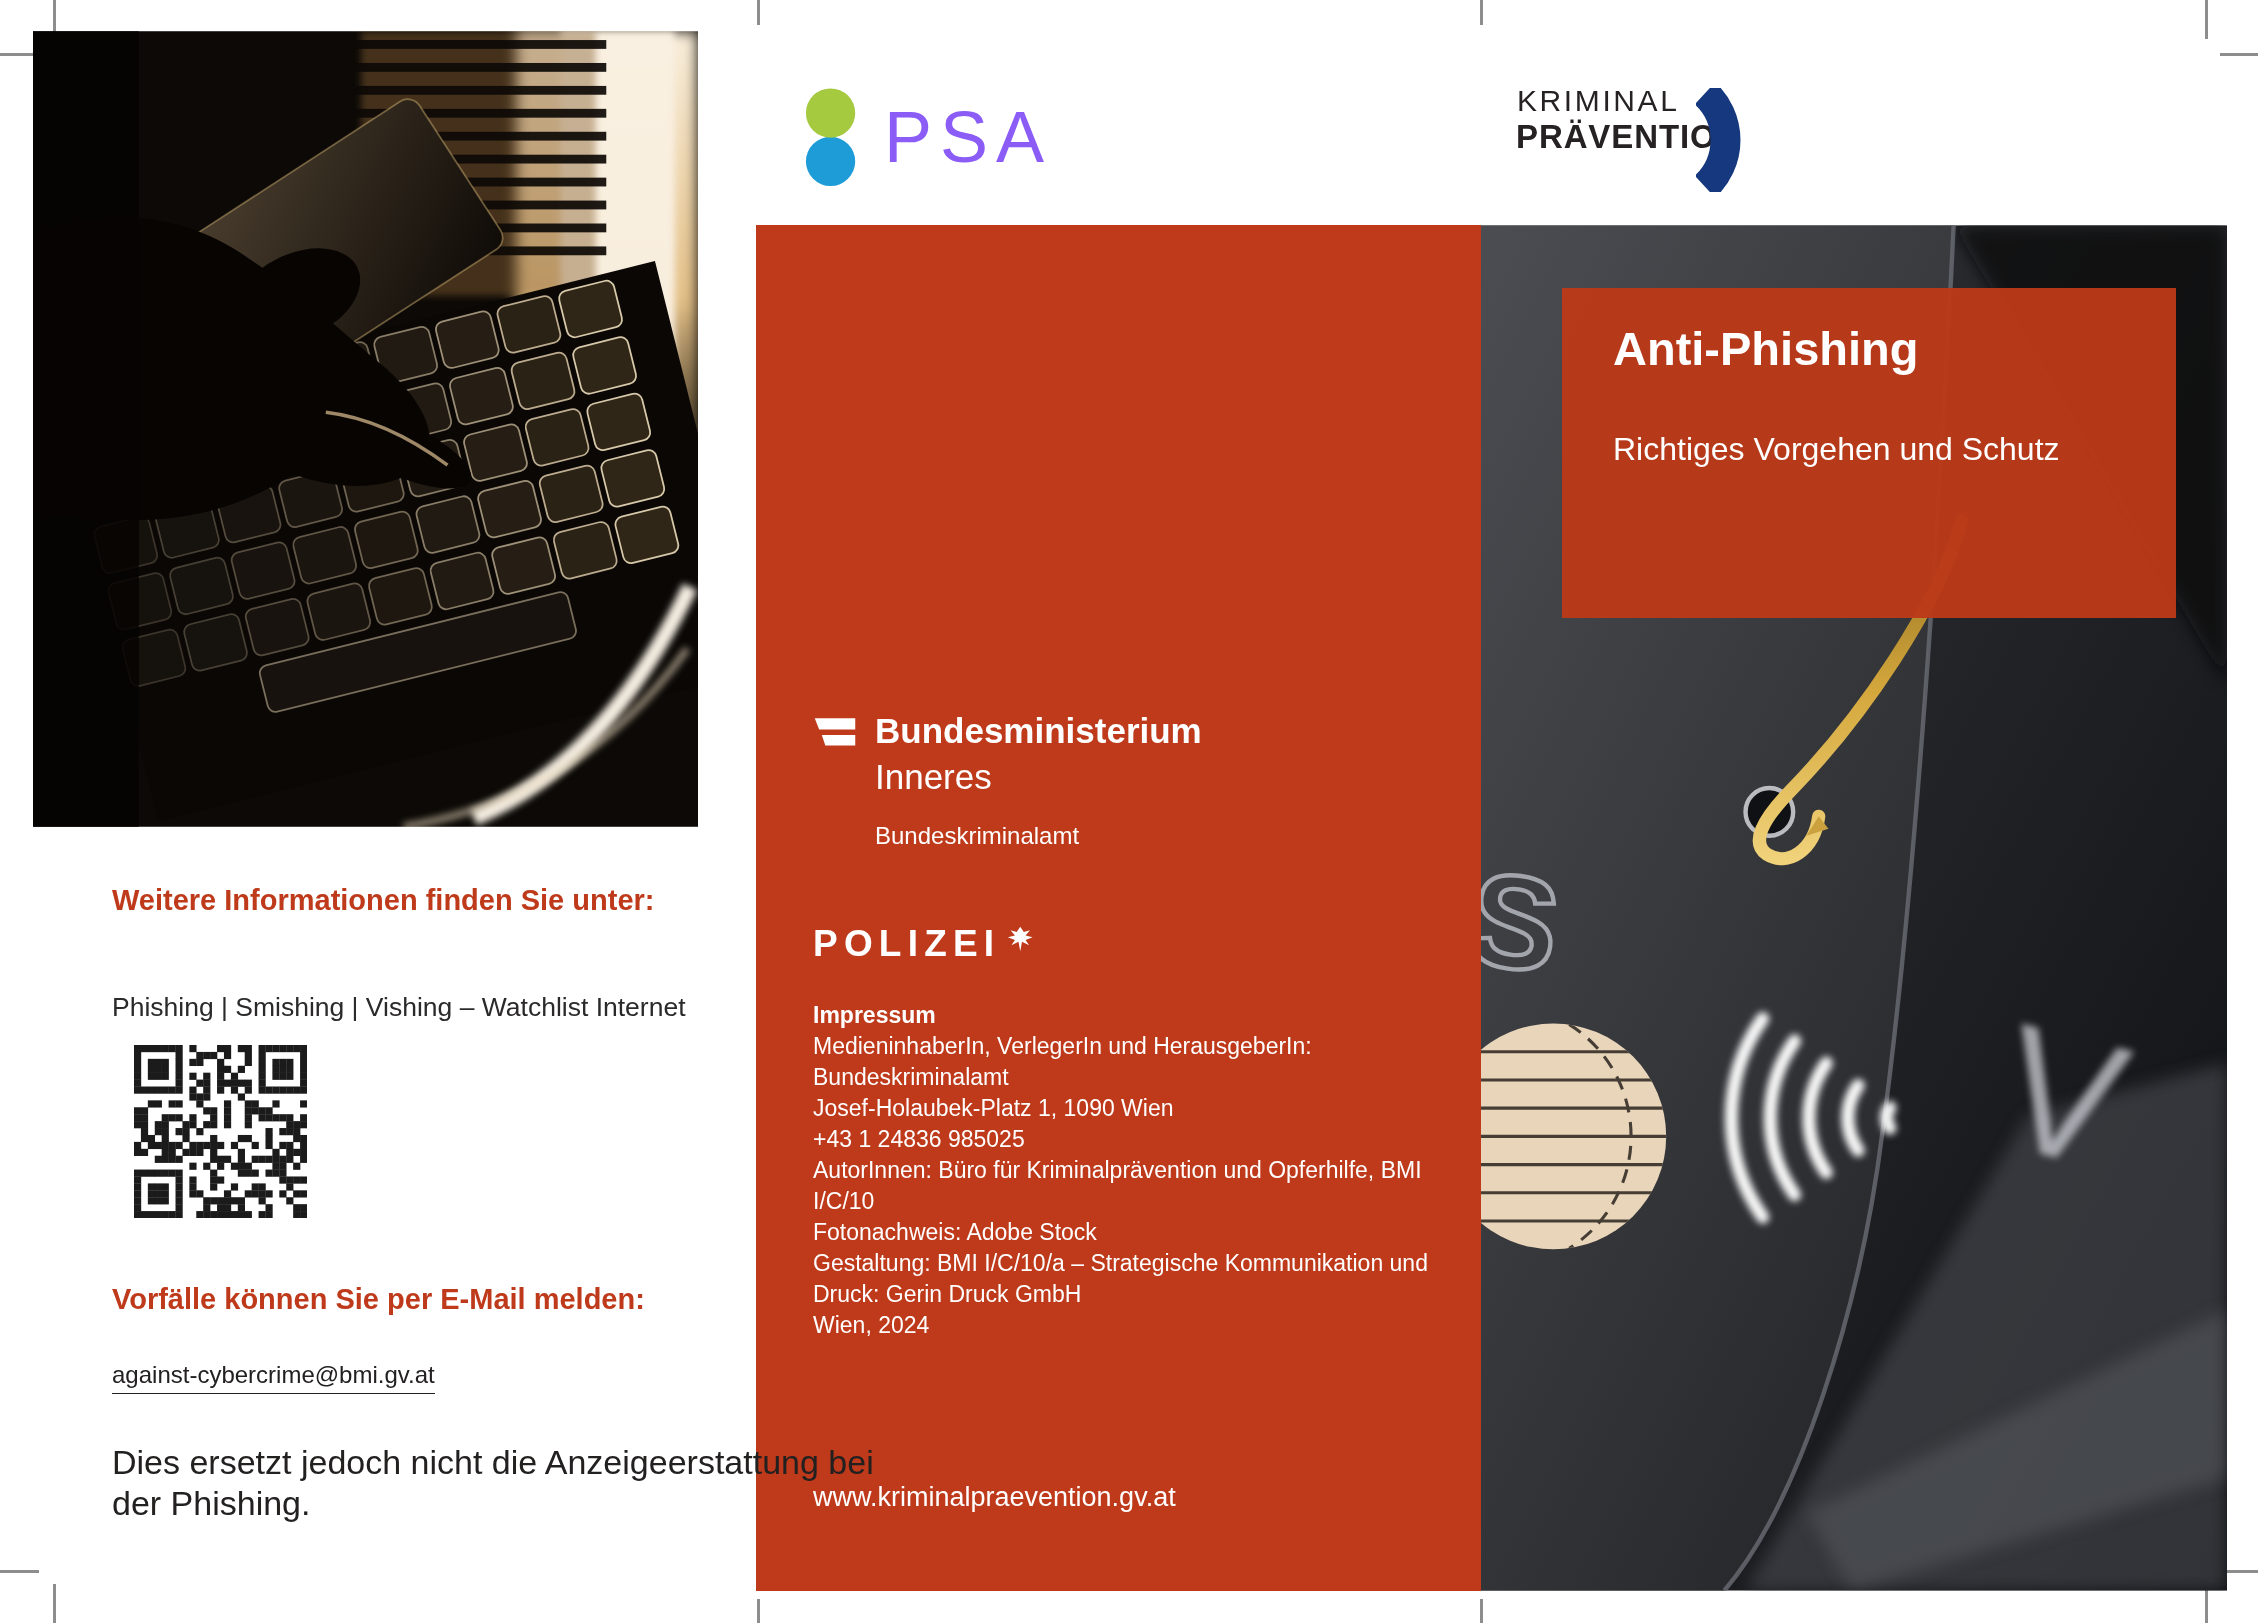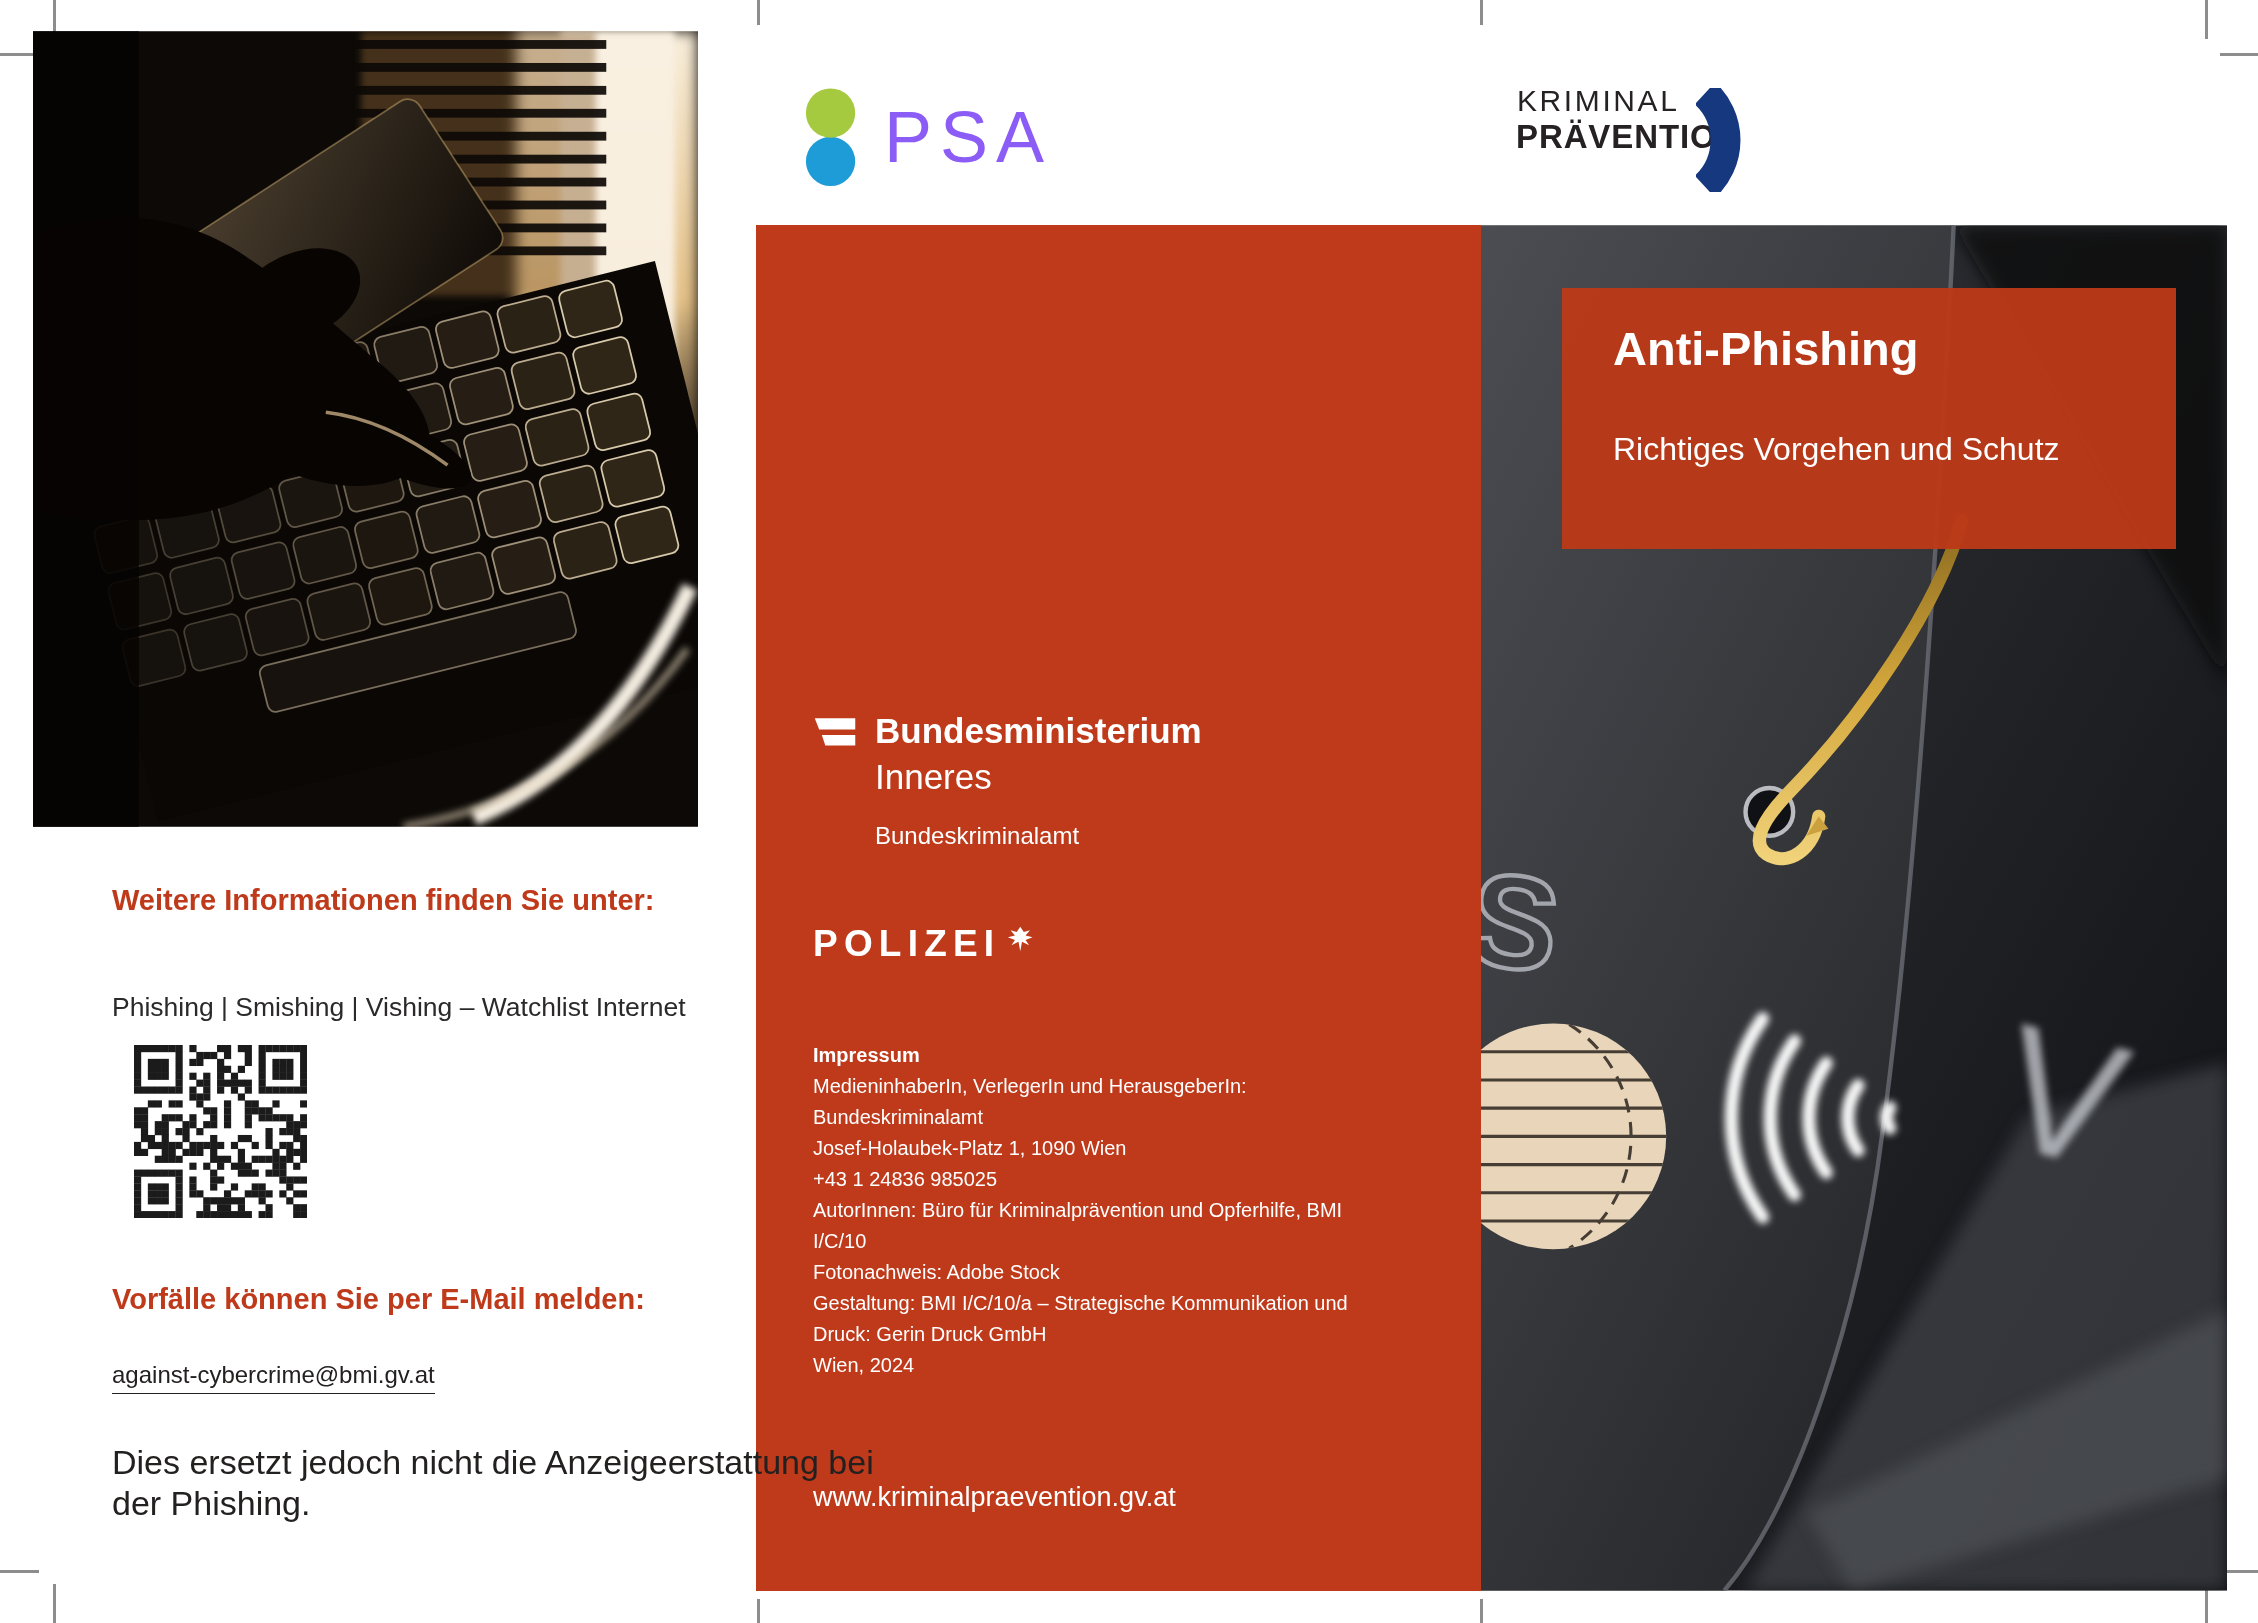--- a/index.html
+++ b/index.html
@@ -35,26 +35,26 @@
   #note-text{left:112px;top:1442px;font-size:34px;line-height:41px;color:#232020;}
 
   
   .white{color:#ffffff;}
   #bmi-flag{left:813px;top:718px;}
   #bmi-name1{left:875px;top:713px;font-size:35px;font-weight:700;line-height:1;}
   #bmi-name2{left:875px;top:759px;font-size:35px;font-weight:400;line-height:1;}
   #bmi-sub{left:875px;top:824px;font-size:24px;font-weight:400;line-height:1;}
   #polizei-row{left:813px;top:925px;display:flex;align-items:flex-start;gap:7px;}
   #polizei-word{font-size:37px;font-weight:700;letter-spacing:6.2px;line-height:1;}
-  #impressum{left:813px;top:1040px;font-size:20px;line-height:31px;width:639px;}
+  #impressum{left:813px;top:1000px;font-size:23px;line-height:31px;width:639px;}
   #impressum .imp-title{font-weight:700;}
   #website-link{left:813px;top:1482px;font-size:27px;text-decoration:none;color:#fff;}
 
   
-  #title-box{left:1562px;top:288px;width:614px;height:261px;background:rgba(187,57,24,0.96);}
+  #title-box{left:1562px;top:288px;width:614px;height:330px;background:rgba(187,57,24,0.96);}
   #main-title{position:absolute;left:51px;top:37px;font-size:47px;font-weight:700;color:#fff;line-height:1;}
   #sub-title{position:absolute;left:51px;top:139px;font-size:32px;color:#fff;line-height:44px;font-weight:400;}
 </style>
 </head>
 <body>
 
 <div id="canvas">
 
   <div class="mark v abs" style="left:53px;top:0;height:39px;"></div>
   <div class="mark h abs" style="left:0;top:53px;width:39px;"></div>

